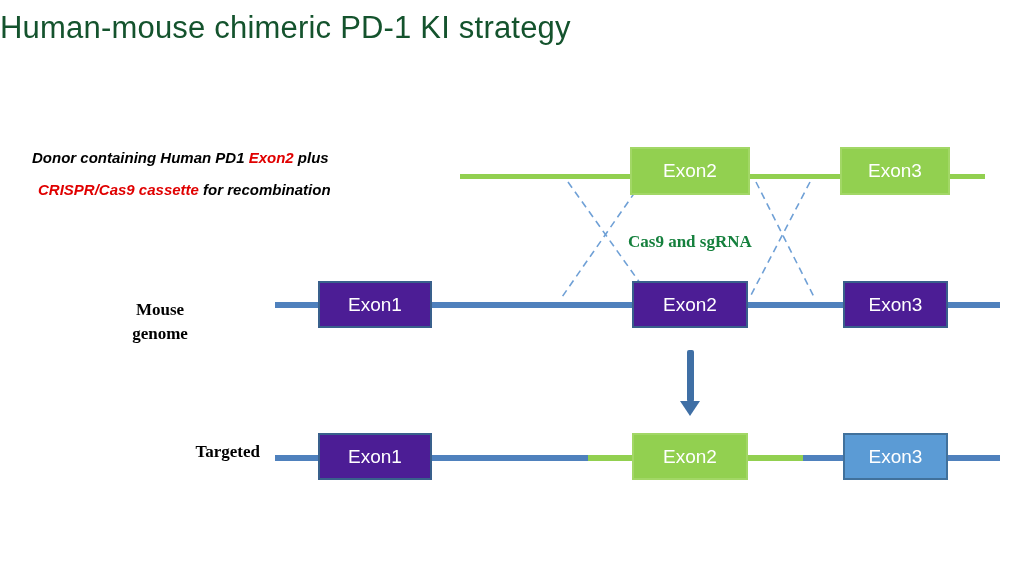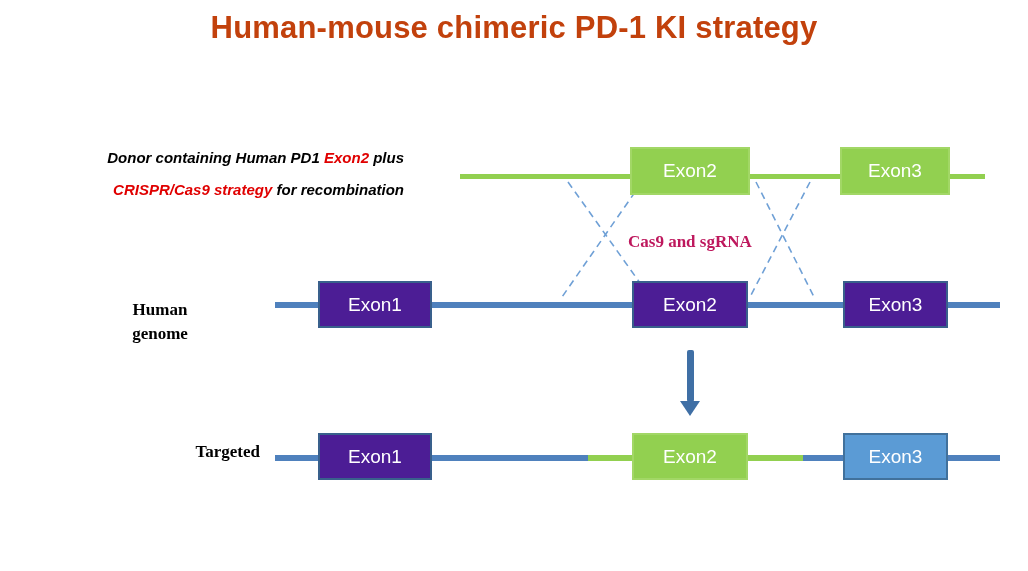--- a/index.html
+++ b/index.html
@@ -9,40 +9,39 @@
     height: 571px;
     background: #ffffff;
     overflow: hidden;
     font-family: "Liberation Sans", sans-serif;
   }
 
   
   .slide-title {
     position: absolute;
     top: 10px; left: 0; width: 100%;
-    text-align: center;
+    text-align: left;
     font-family: "Liberation Sans", sans-serif;
     font-size: 31px;
-    font-weight: bold;
-    color: #c2410c;
+    font-weight: normal;
+    color: #14532d;
     letter-spacing: 0.2px;
   }
 
   
   .donor-caption {
     position: absolute;
-    left: 24px; top: 142px;
+    left: 32px; top: 142px;
     width: 380px;
     font-family: "Liberation Sans", sans-serif;
     font-size: 15px;
     font-weight: bold;
     font-style: italic;
     color: #000000;
     line-height: 32px;
-    text-align: right;
   }
   .donor-caption .red { color: #e00000; }
   .donor-caption .line2 { padding-left: 6px; }
 
   
   .hline { position: absolute; z-index: 1; }
   .line-green { background: #92d050; }
   .line-blue  { background: #4f81bd; }
 
   
@@ -62,21 +61,21 @@
   .exon-lightblue  { background: #5b9bd5; border: 2px solid #41719c; }
 
   
   .cas9-label {
     position: absolute;
     left: 628px; top: 232px;
     z-index: 4;
     font-family: "Liberation Serif", serif;
     font-size: 17px;
     font-weight: bold;
-    color: #be185d;
+    color: #15803d;
   }
 
   
   .row-label {
     position: absolute;
     z-index: 4;
     text-align: center;
     font-family: "Liberation Serif", serif;
     font-size: 17px;
     font-weight: bold;
@@ -113,42 +112,42 @@
 </style>
 </head>
 <body>
 
 <div id="slide">
 
   <div class="slide-title">Human-mouse chimeric PD-1 KI strategy</div>
 
   <div class="donor-caption">
     <div class="line1"><span>Donor containing Human PD1 </span><span class="red">Exon2</span><span> plus</span></div>
-    <div class="line2"><span class="red">CRISPR/Cas9 strategy</span><span> for recombination</span></div>
+    <div class="line2"><span class="red">CRISPR/Cas9 cassette</span><span> for recombination</span></div>
   </div>
 
   <div class="hline line-green" style="left:460px; top:174px; width:525px; height:5px;"></div>
   <div class="exon-box exon-green" style="left:630px; top:147px; width:120px; height:48px;">
     <span>Exon2</span>
   </div>
   <div class="exon-box exon-green" style="left:840px; top:147px; width:110px; height:48px;">
     <span>Exon3</span>
   </div>
 
   <svg id="dash-overlay" width="1028" height="571">
     <line x1="568" y1="182" x2="650" y2="297" stroke="#6fa0d6" stroke-width="1.6" stroke-dasharray="7,5"></line>
     <line x1="642" y1="182" x2="562" y2="297" stroke="#6fa0d6" stroke-width="1.6" stroke-dasharray="7,5"></line>
     <line x1="756" y1="182" x2="814" y2="297" stroke="#6fa0d6" stroke-width="1.6" stroke-dasharray="7,5"></line>
     <line x1="810" y1="182" x2="750" y2="297" stroke="#6fa0d6" stroke-width="1.6" stroke-dasharray="7,5"></line>
   </svg>
 
   <div class="cas9-label">Cas9 and sgRNA</div>
 
   <div class="row-label" id="mouse-label">
-    <div>Human</div>
+    <div>Mouse</div>
     <div>genome</div>
   </div>
   <div class="hline line-blue" style="left:275px; top:302px; width:725px; height:6px;"></div>
   <div class="exon-box exon-blue" style="left:318px; top:281px; width:114px; height:47px;">
     <span>Exon1</span>
   </div>
   <div class="exon-box exon-blue" style="left:632px; top:281px; width:116px; height:47px;">
     <span>Exon2</span>
   </div>
   <div class="exon-box exon-blue" style="left:843px; top:281px; width:105px; height:47px;">

